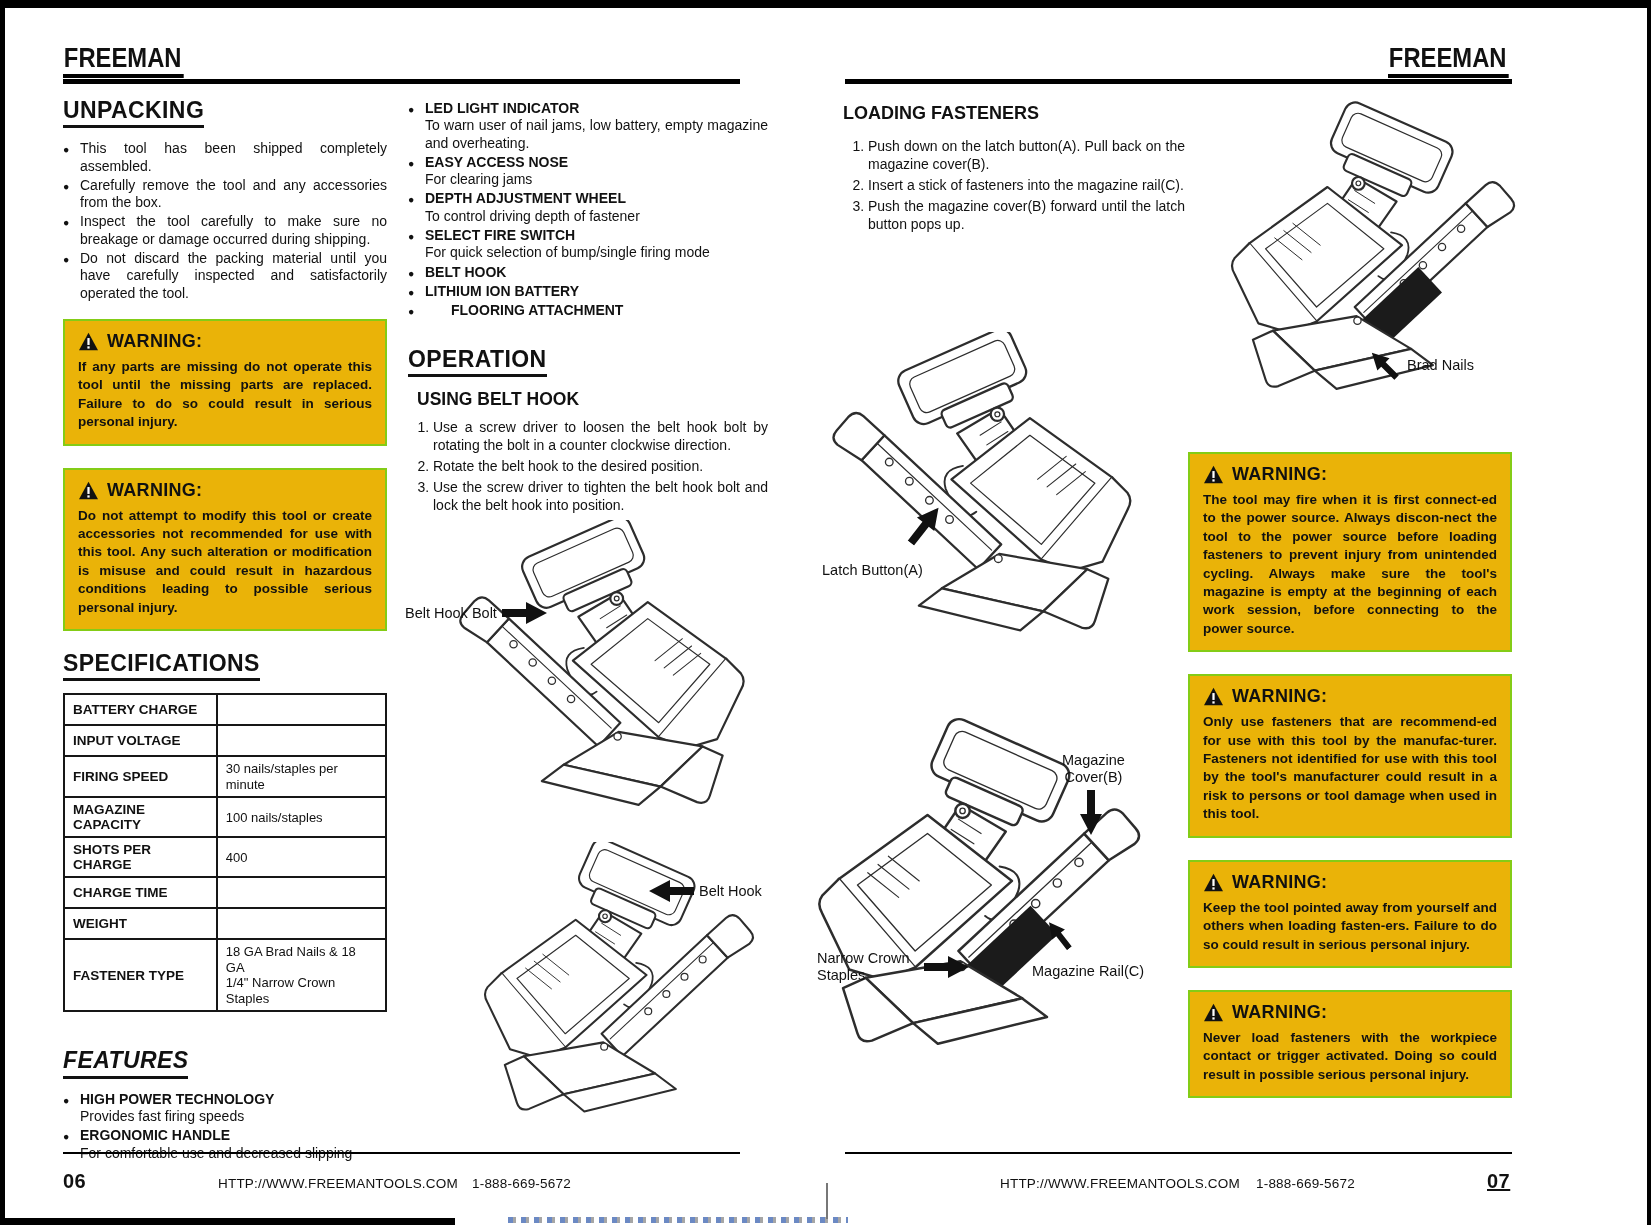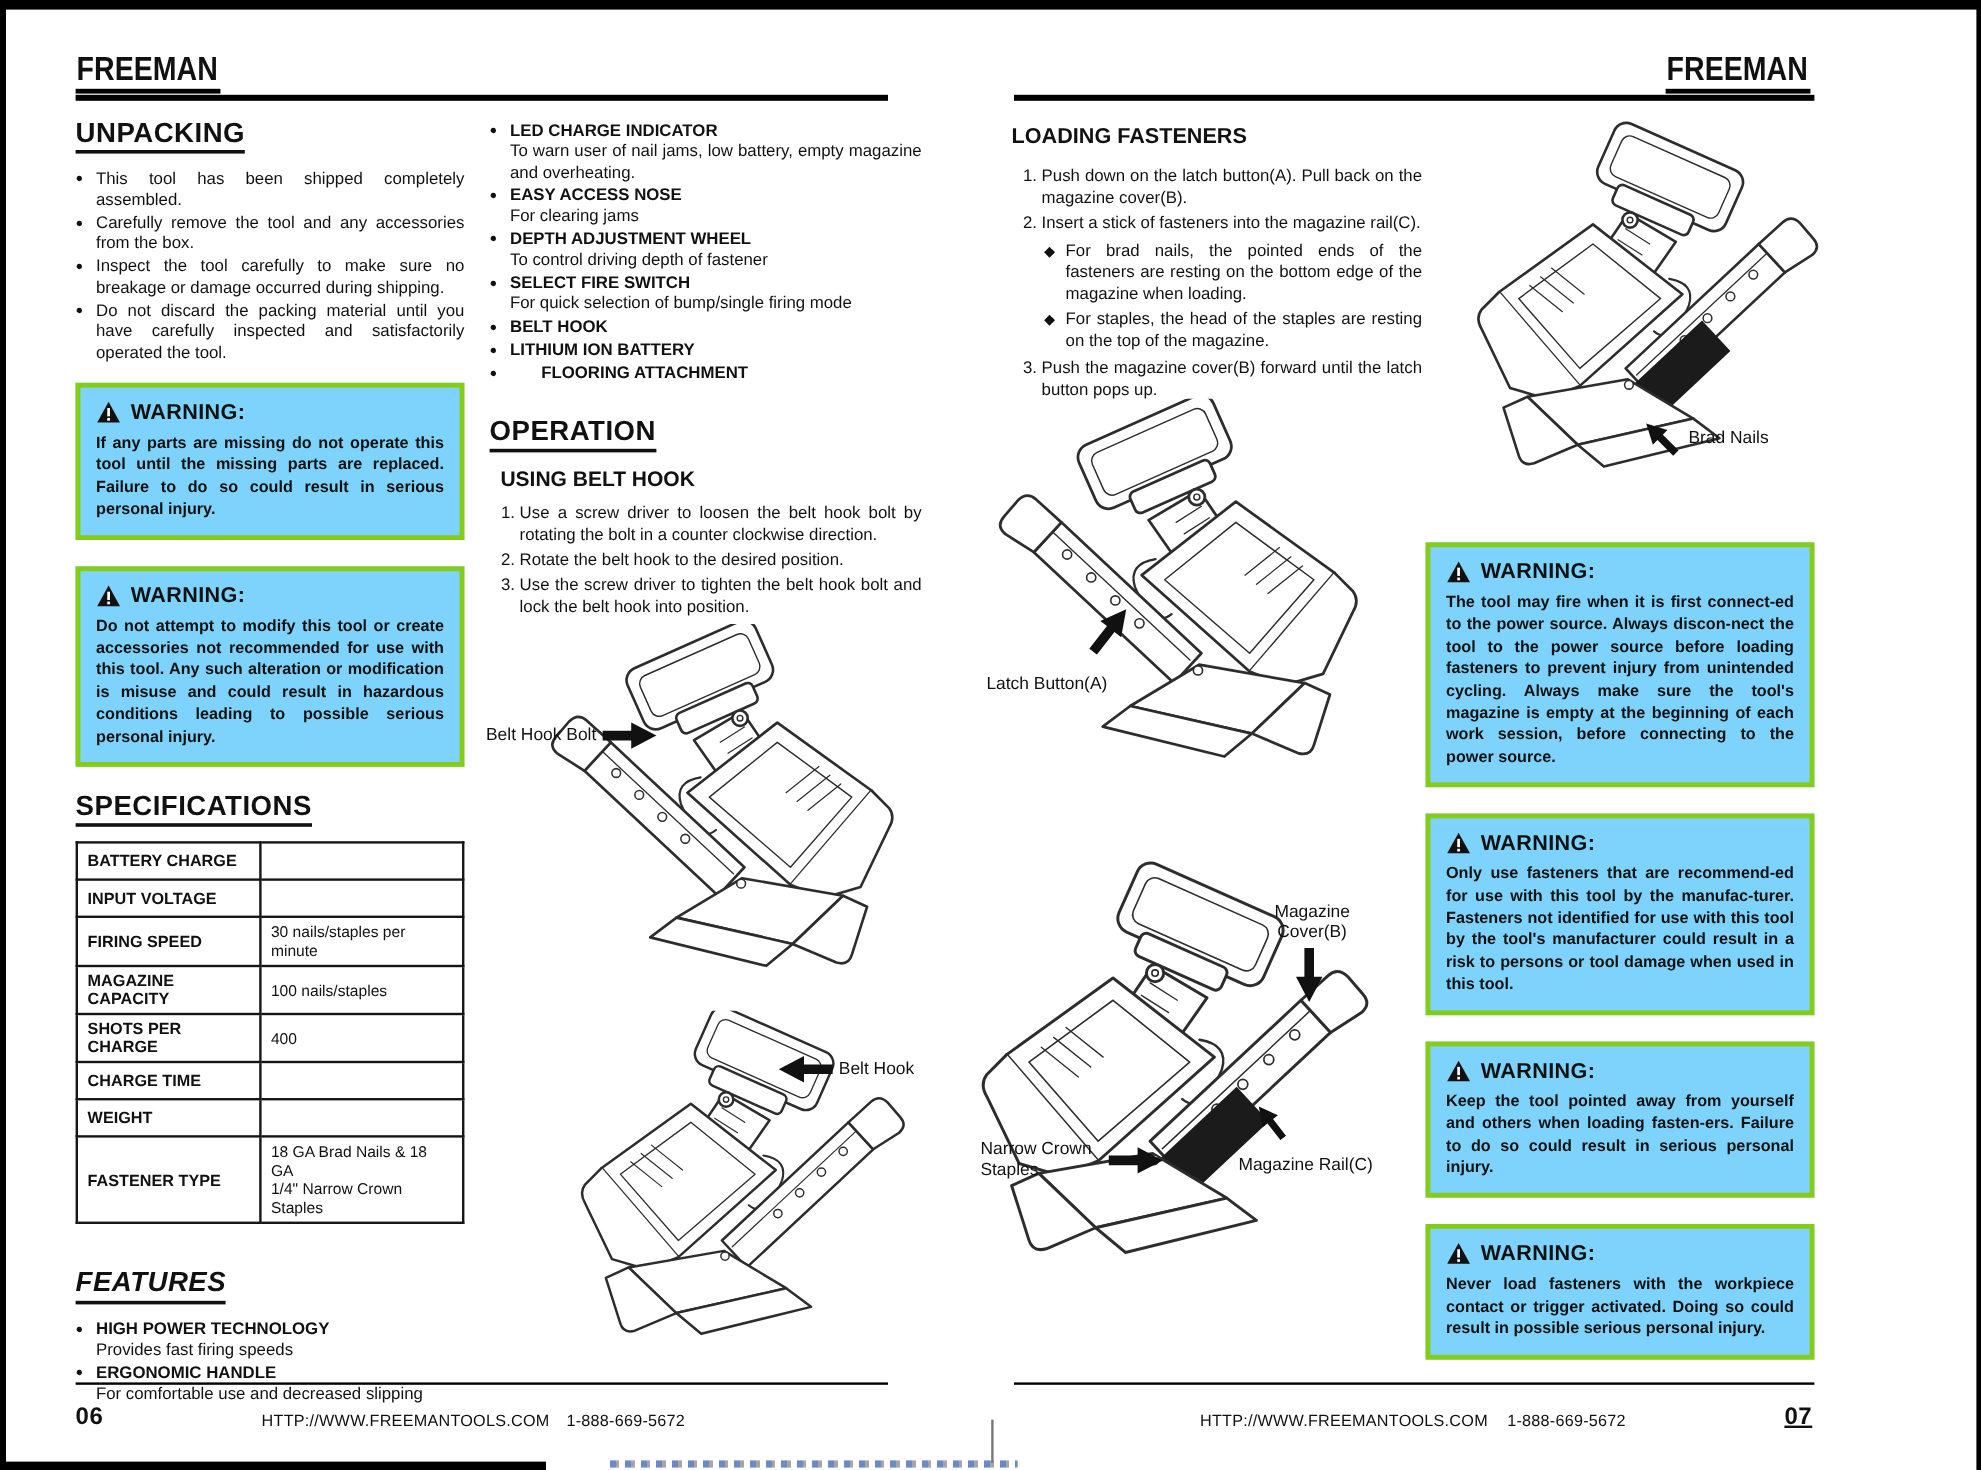--- a/index.html
+++ b/index.html
@@ -27,21 +27,21 @@
   .feat-desc:empty{display:none;}
   .indent-extra .feat-title{margin-left:26px;}
   
   ol.steps{margin:8px 0 0;padding-left:25px;}
   ol.steps>li{margin:0 0 3px;text-align:justify;font-size:14px;line-height:18px;}
   ul.diamond{list-style:none;margin:5px 0 5px;padding-left:2px;}
   ul.diamond li{position:relative;padding-left:18px;margin:0 0 3px;text-align:justify;
                 font-size:14px;line-height:18px;}
   ul.diamond li::before{content:"◆";position:absolute;left:0;top:1px;font-size:12px;}
   
-  .warnbox{border:4px solid #84cc16;padding:10px 13px 12px;margin-top:17px;background:#7dd3fc;}
+  .warnbox{border:2px solid #84cc16;padding:10px 13px 12px;margin-top:17px;background:#eab308;}
   .warnhead{display:flex;align-items:center;gap:8px;font-weight:800;font-size:18px;letter-spacing:.3px;}
   .warnhead svg{width:21px;height:19px;flex:none;}
   .warnbox p{margin:6px 0 0;font-weight:bold;font-size:13.5px;line-height:18.4px;text-align:justify;}
   
   table.spec{border-collapse:collapse;margin-top:12px;}
   table.spec td{border:2px solid #161616;padding:4px 8px;vertical-align:middle;height:21px;}
   td.lbl{font-weight:800;font-size:13.5px;width:148px;}
   td.val{font-size:13px;width:168px;white-space:pre-line;line-height:15.5px;}
   
   .fig{position:absolute;}
@@ -209,21 +209,21 @@
       <li>
         <span class="feat-title">ERGONOMIC HANDLE</span>
         <span class="feat-desc">For comfortable use and decreased slipping</span>
       </li>
     </ul>
   </div>
 
   <div class="sec" style="left:408px;top:100px;width:360px;">
     <ul class="dot-list" style="margin-top:0;">
       <li>
-          <span class="feat-title">LED CHARGE INDICATOR</span>
+          <span class="feat-title">LED LIGHT INDICATOR</span>
           <span class="feat-desc">To warn user of nail jams, low battery, empty magazine and overheating.</span>
         </li>
       <li>
           <span class="feat-title">EASY ACCESS NOSE</span>
           <span class="feat-desc">For clearing jams</span>
         </li>
       <li>
           <span class="feat-title">DEPTH ADJUSTMENT WHEEL</span>
           <span class="feat-desc">To control driving depth of fastener</span>
         </li>
@@ -286,24 +286,20 @@
 
   <div class="logo" style="left:1388px;top:44px;"><span>FREEMAN</span></div>
   <div class="toprule" style="left:845px;top:79px;width:667px;"></div>
 
   <div class="sec" style="left:843px;top:103px;width:342px;">
     <h3 class="h-sub" style="font-size:18px;">LOADING FASTENERS</h3>
     <ol class="steps" style="margin-top:12px;">
       <li>Push down on the latch button(A). Pull back on the magazine cover(B).</li>
       <li>
         <span>Insert a stick of fasteners into the magazine rail(C).</span>
-        <ul class="diamond">
-          <li>For brad nails, the pointed ends of the fasteners are resting on the bottom edge of the magazine when loading.</li>
-          <li>For staples, the head of the staples are resting on the top of the magazine.</li>
-        </ul>
       </li>
       <li>Push the magazine cover(B) forward until the latch button pops up.</li>
     </ol>
   </div>
 
   <figure class="fig flip" style="left:818px;top:332px;width:330px;height:330px;margin:0;">
     <svg>
         <use href="#tool-art"></use>
       </svg>
   </figure>

